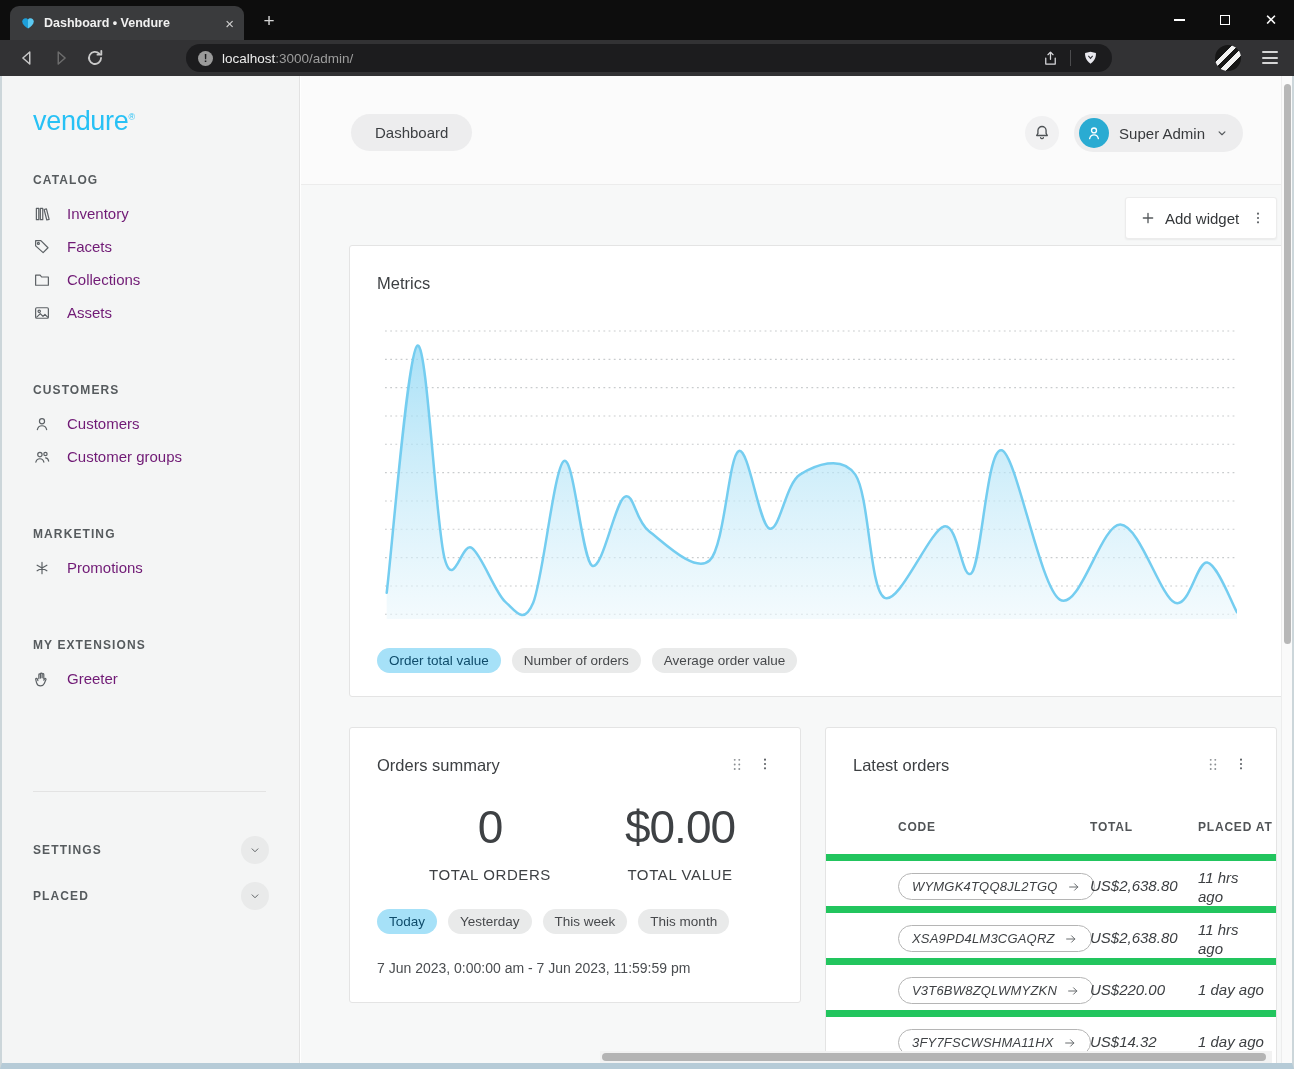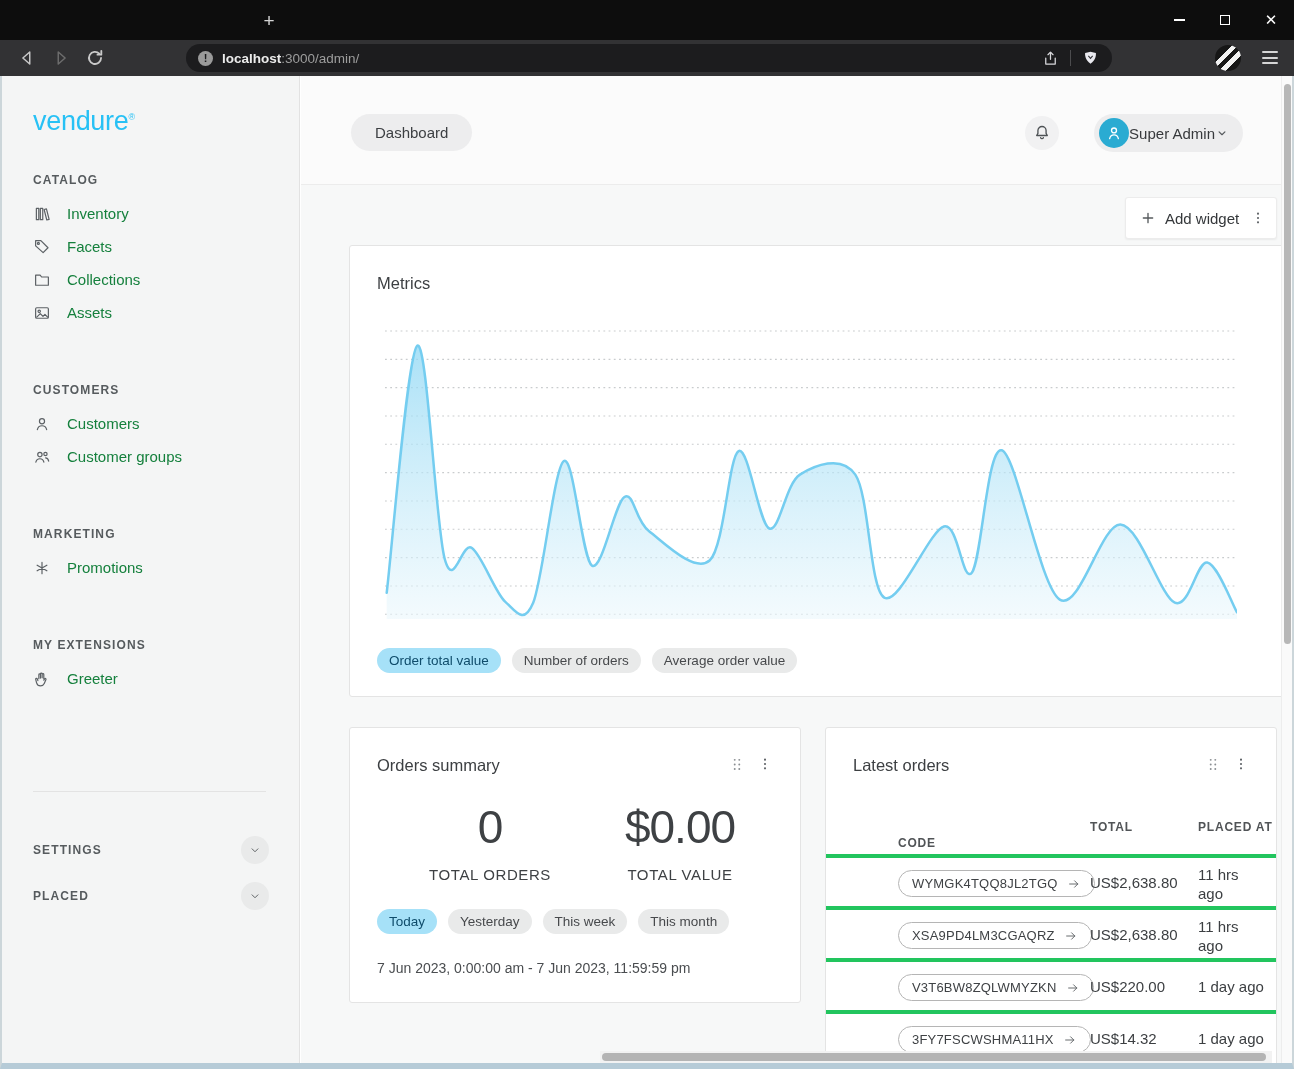--- a/index.html
+++ b/index.html
@@ -24,21 +24,21 @@
   .toolbar { position:absolute; top:40px; left:0; width:100%; height:36px; background:#323234;
     display:flex; align-items:center; }
   .nav-ic { width:22px; height:22px; color:#c9c9c9; margin-left:12px; }
   .nav-ic.first { margin-left:16px; }
   .nav-ic.dim { color:#6d6d6d; }
   .urlbar { position:absolute; left:186px; top:4px; width:926px; height:28px; background:#1c1c1e;
     border-radius:14px; display:flex; align-items:center; padding:0 12px; }
   .info-badge { width:15px; height:15px; border-radius:50%; background:#9a9a9a; color:#1c1c1e;
     font-size:11px; font-weight:700; text-align:center; line-height:15px; margin-right:9px; flex:0 0 auto;}
   .url-text { font-size:13.5px; color:#9d9d9d; flex:1; white-space:nowrap; overflow:hidden;}
-  .url-text b { color:#ececec; font-weight:700; }
+  .url-text b { color:#ececec; font-weight:400; }
   .urlbar-right { display:flex; align-items:center; gap:10px; }
   .url-divider { width:1px; height:16px; background:#4c4c4e; }
   .mini-ic { width:19px; height:19px; color:#d6d6da; }
   .profile-avatar { position:absolute; right:53px; top:5px; width:26px; height:26px; border-radius:50%;
     background:linear-gradient(135deg,#161616 34%,#f2f2f2 34% 46%,#161616 46% 56%,#f2f2f2 56% 70%,#161616 70%); }
   .menu-ic { position:absolute; right:14px; top:8px; width:20px; height:20px; color:#d6d6d6; }
   .menu-ic .bar { display:block; width:16px; height:2px; background:#d6d6d6; margin:3.4px 2px; border-radius:1px; }
 
   
   .frame { position:absolute; top:76px; left:0; width:1294px; height:993px; background:#fff;
@@ -49,40 +49,40 @@
     border-right:1px solid #e2e2e2; padding:0 0 0 31px; overflow:hidden; }
   .side-logo { margin-top:30px; font-size:27px; font-weight:500; color:#27c1f5; letter-spacing:-0.3px; }
   .side-logo sup { font-size:9px; }
   .side-label { font-size:12px; letter-spacing:1.1px; color:#565b5e; font-weight:700; }
   .side-section { margin-top:54px; width:236px; }
   .side-section.first { margin-top:36px; }
   .side-section .side-label { margin-bottom:10px; }
   .side-item { height:33px; display:flex; align-items:center; gap:16px; cursor:pointer; }
   .side-icon { width:18px; height:18px; color:#5c6165; flex:0 0 auto; }
   .side-icon svg { width:18px; height:18px; display:block; }
-  .side-text { font-size:15px; color:#15803d; }
+  .side-text { font-size:15px; color:#701a75; }
   .side-divider { margin-top:96px; width:233px; height:1px; background:#e3e3e3; }
   .side-collapsed { width:236px; height:32px; margin-top:42px; display:flex; align-items:center;
     justify-content:space-between; cursor:pointer; }
   .side-collapsed + .side-collapsed { margin-top:14px; }
   .chev-btn { width:28px; height:28px; border:none; border-radius:50%; background:#e9eaea; color:#55595c;
     display:flex; align-items:center; justify-content:center; cursor:pointer; }
   .chev-btn svg { width:14px; height:14px; }
 
   
   .main { position:absolute; left:299px; top:0; width:982px; height:100%; background:#f7f8f8; overflow:hidden; }
   .page-head { position:absolute; top:0; left:0; width:100%; height:109px; background:#fbfbfb;
     border-bottom:1px solid #ececec; }
   .dash-pill { position:absolute; left:50px; top:38px; height:37px; padding:0 24px; border-radius:19px;
     background:#ededee; font-size:15px; color:#3c3f42; display:flex; align-items:center; }
   .bell-btn { position:absolute; right:224px; top:40px; width:34px; height:34px; border-radius:50%;
     background:#f1f1f2; display:flex; align-items:center; justify-content:center; color:#4e5255; }
   .bell-btn svg { width:20px; height:20px; }
   .user-pill { position:absolute; right:40px; top:38px; height:38px; border-radius:19px; background:#ededee;
-    display:flex; align-items:center; padding:0 14px 0 5px; }
+    display:flex; align-items:center; gap:10px; padding:0 14px 0 5px; }
   .user-avatar { width:30px; height:30px; border-radius:50%; background:#2aabd2; color:#fff;
     display:flex; align-items:center; justify-content:center; }
   .user-avatar svg { width:18px; height:18px; }
   .user-name { font-size:15px; color:#37393c; }
   .user-chevron { width:14px; height:14px; color:#55595c; }
 
   .add-widget { position:absolute; left:824px; top:121px; width:152px; height:42px; background:#fff;
     border:1px solid #ececec; border-radius:3px; box-shadow:0 1px 2px rgba(0,0,0,0.06);
     display:flex; align-items:center; padding:0 10px 0 14px; gap:9px; cursor:pointer; }
   .add-widget .plus { width:16px; height:16px; color:#55595c; }
@@ -112,25 +112,25 @@
   .stat .big { font-size:46px; font-weight:400; letter-spacing:-1px; }
   .stat .small { margin-top:12px; font-size:15px; letter-spacing:0.6px; }
   .stat1 { left:30px; width:220px; }
   .stat2 { left:240px; width:180px; }
   .summary-chips { left:27px; top:181px; }
   .date-range { position:absolute; left:27px; top:232px; font-size:14px; color:#4a4d50; }
 
   .latest-card { left:524px; top:651px; width:452px; height:400px; }
   .lo-head-row { position:absolute; top:92px; left:0; width:520px; height:20px;
     font-size:12px; font-weight:700; letter-spacing:0.8px; color:#515457; white-space:nowrap; }
-  .lo-col-code { position:absolute; left:72px;margin-top:16px; }
+  .lo-col-code { position:absolute; left:72px; }
   .lo-col-total { position:absolute; left:264px; }
   .lo-col-placed { position:absolute; left:372px; }
   .lo-rows { position:absolute; top:126px; left:0; width:100%; }
-  .lo-row { position:relative; height:52px; border-top:4px solid #22c55e; }
+  .lo-row { position:relative; height:52px; border-top:7px solid #22c55e;font-style:italic; }
   .code-pill { position:absolute; left:72px; top:12px; height:27px; display:inline-flex; align-items:center;
     gap:9px; border:1px solid #b5b5b5; border-radius:14px; padding:0 13px; font-size:13px; color:#3f4245;
     letter-spacing:0.2px; background:#fff; cursor:pointer; white-space:nowrap; }
   .code-pill .arr { width:14px; height:14px; color:#5d6164; }
   .lo-total { position:absolute; left:264px; top:16px; font-size:15px; color:#3c3f42; white-space:nowrap; }
   .lo-placed { position:absolute; left:372px; top:8px; font-size:15px; color:#3c3f42; line-height:1.25;
     width:84px; }
   .lo-placed.single { top:16px; white-space:nowrap; }
 
   
@@ -144,20 +144,28 @@
 
   svg.stroke-ic { fill:none; stroke:currentColor; stroke-width:1.6; stroke-linecap:round; stroke-linejoin:round; }
   svg.fill-ic { fill:currentColor; stroke:none; }
 </style>
 </head>
 <body>
 
 <div class="window">
 
   <div class="tabstrip">
+    <div class="tab">
+      <svg width="16" height="16" viewBox="0 0 20 20">
+        <path d="M10 17C6 14.2 2.8 11.4 2.8 8.1 2.8 5.7 4.6 4 6.9 4c1.3 0 2.4.6 3.1 1.6z" fill="#1d9ed9"></path>
+        <path d="M10 17V5.6C10.7 4.6 11.8 4 13.1 4c2.3 0 4.1 1.7 4.1 4.1 0 3.3-3.2 6.1-7.1 8.9z" fill="#5bc9f2"></path>
+      </svg>
+      <span class="tab-title">Dashboard • Vendure</span>
+      <span class="tab-close">×</span>
+    </div>
     <div class="newtab">+</div>
     <div class="win-controls">
       <div class="win-btn">
           <span class="line"></span>
         </div>
       <div class="win-btn">
           <span class="box"></span>
         </div>
       <div class="win-btn closex">✕</div>
     </div>

